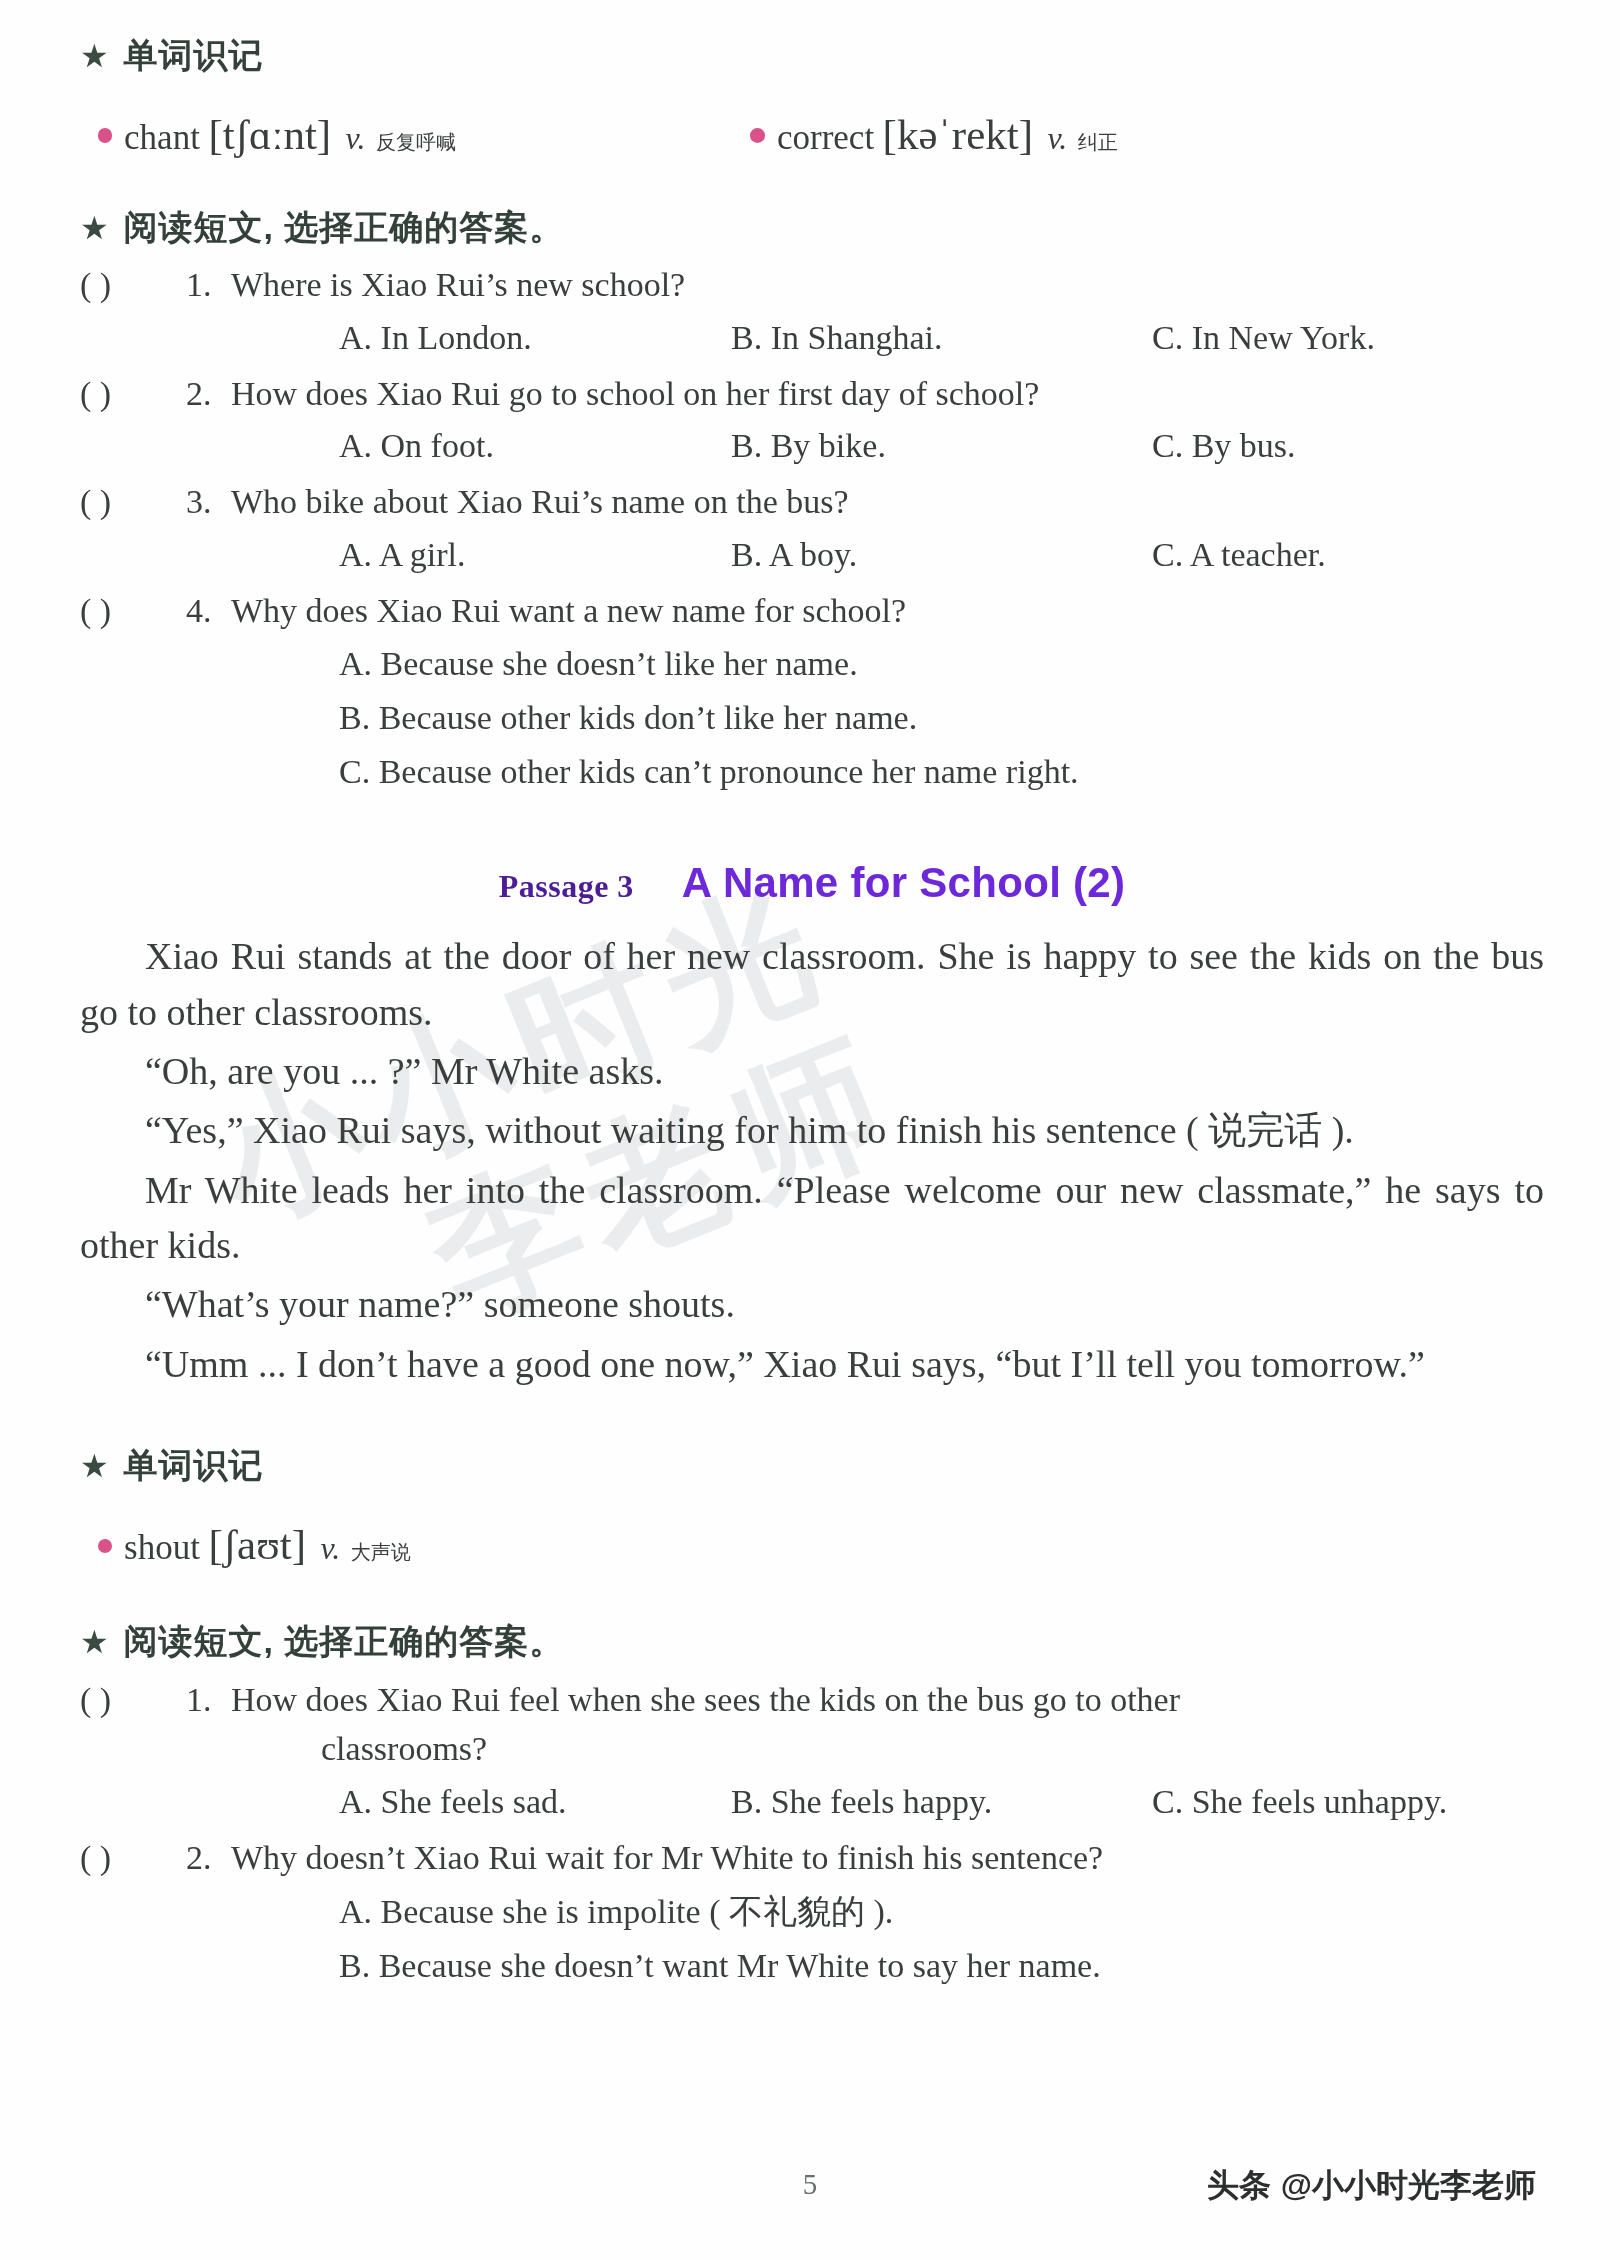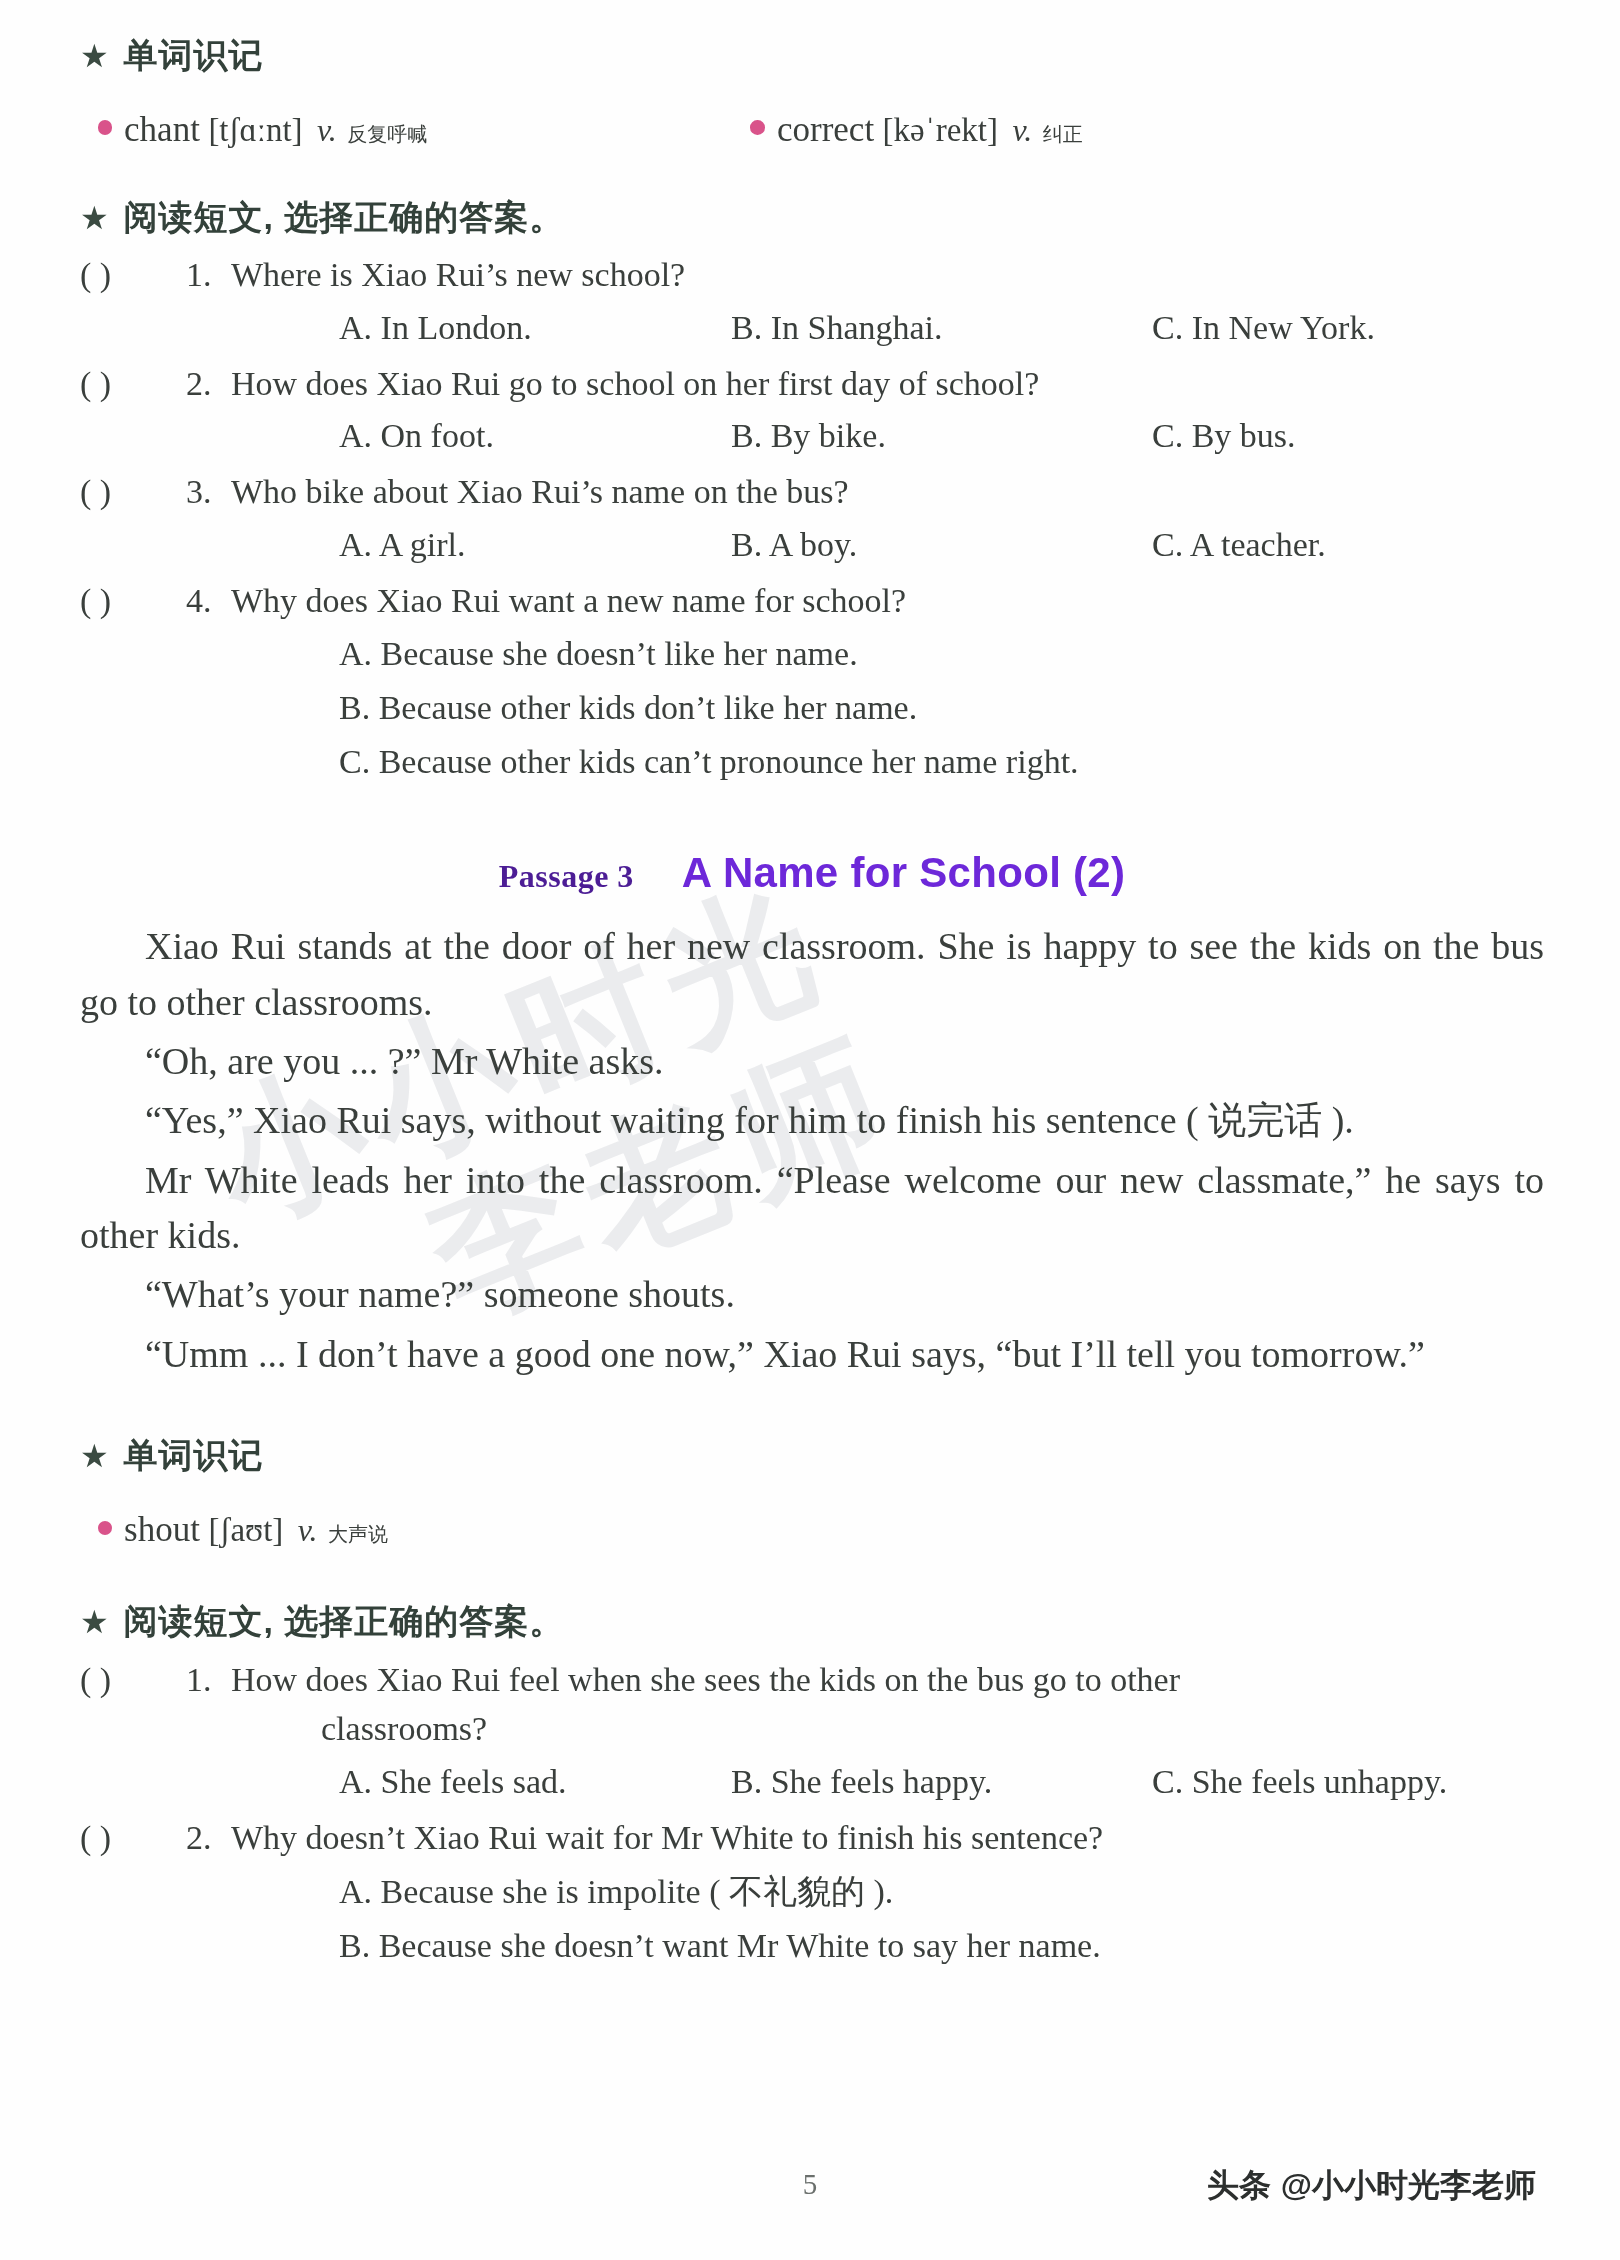--- a/index.html
+++ b/index.html
@@ -79,21 +79,21 @@
     width: 14.7px;
     height: 14.7px;
     border-radius: 50%;
     background: #d9538a;
     display: inline-block;
     flex: 0 0 auto;
     position: relative;
     top: -5.9px;
   }
   .vocab-word { font-size: 35px; }
-  .ipa { font-size: 33px; }
+  .ipa { font-size: 43px; }
   .pos { font-style: italic; font-size: 32px; padding: 0 2px 0 5.9px; }
   .cn-gloss {
     font-family: "DejaVu Serif", serif;
     font-size: 20px;
   }
 
   
   .q-block { margin-top: 7.8px; }
   .q-line {
     display: flex;

